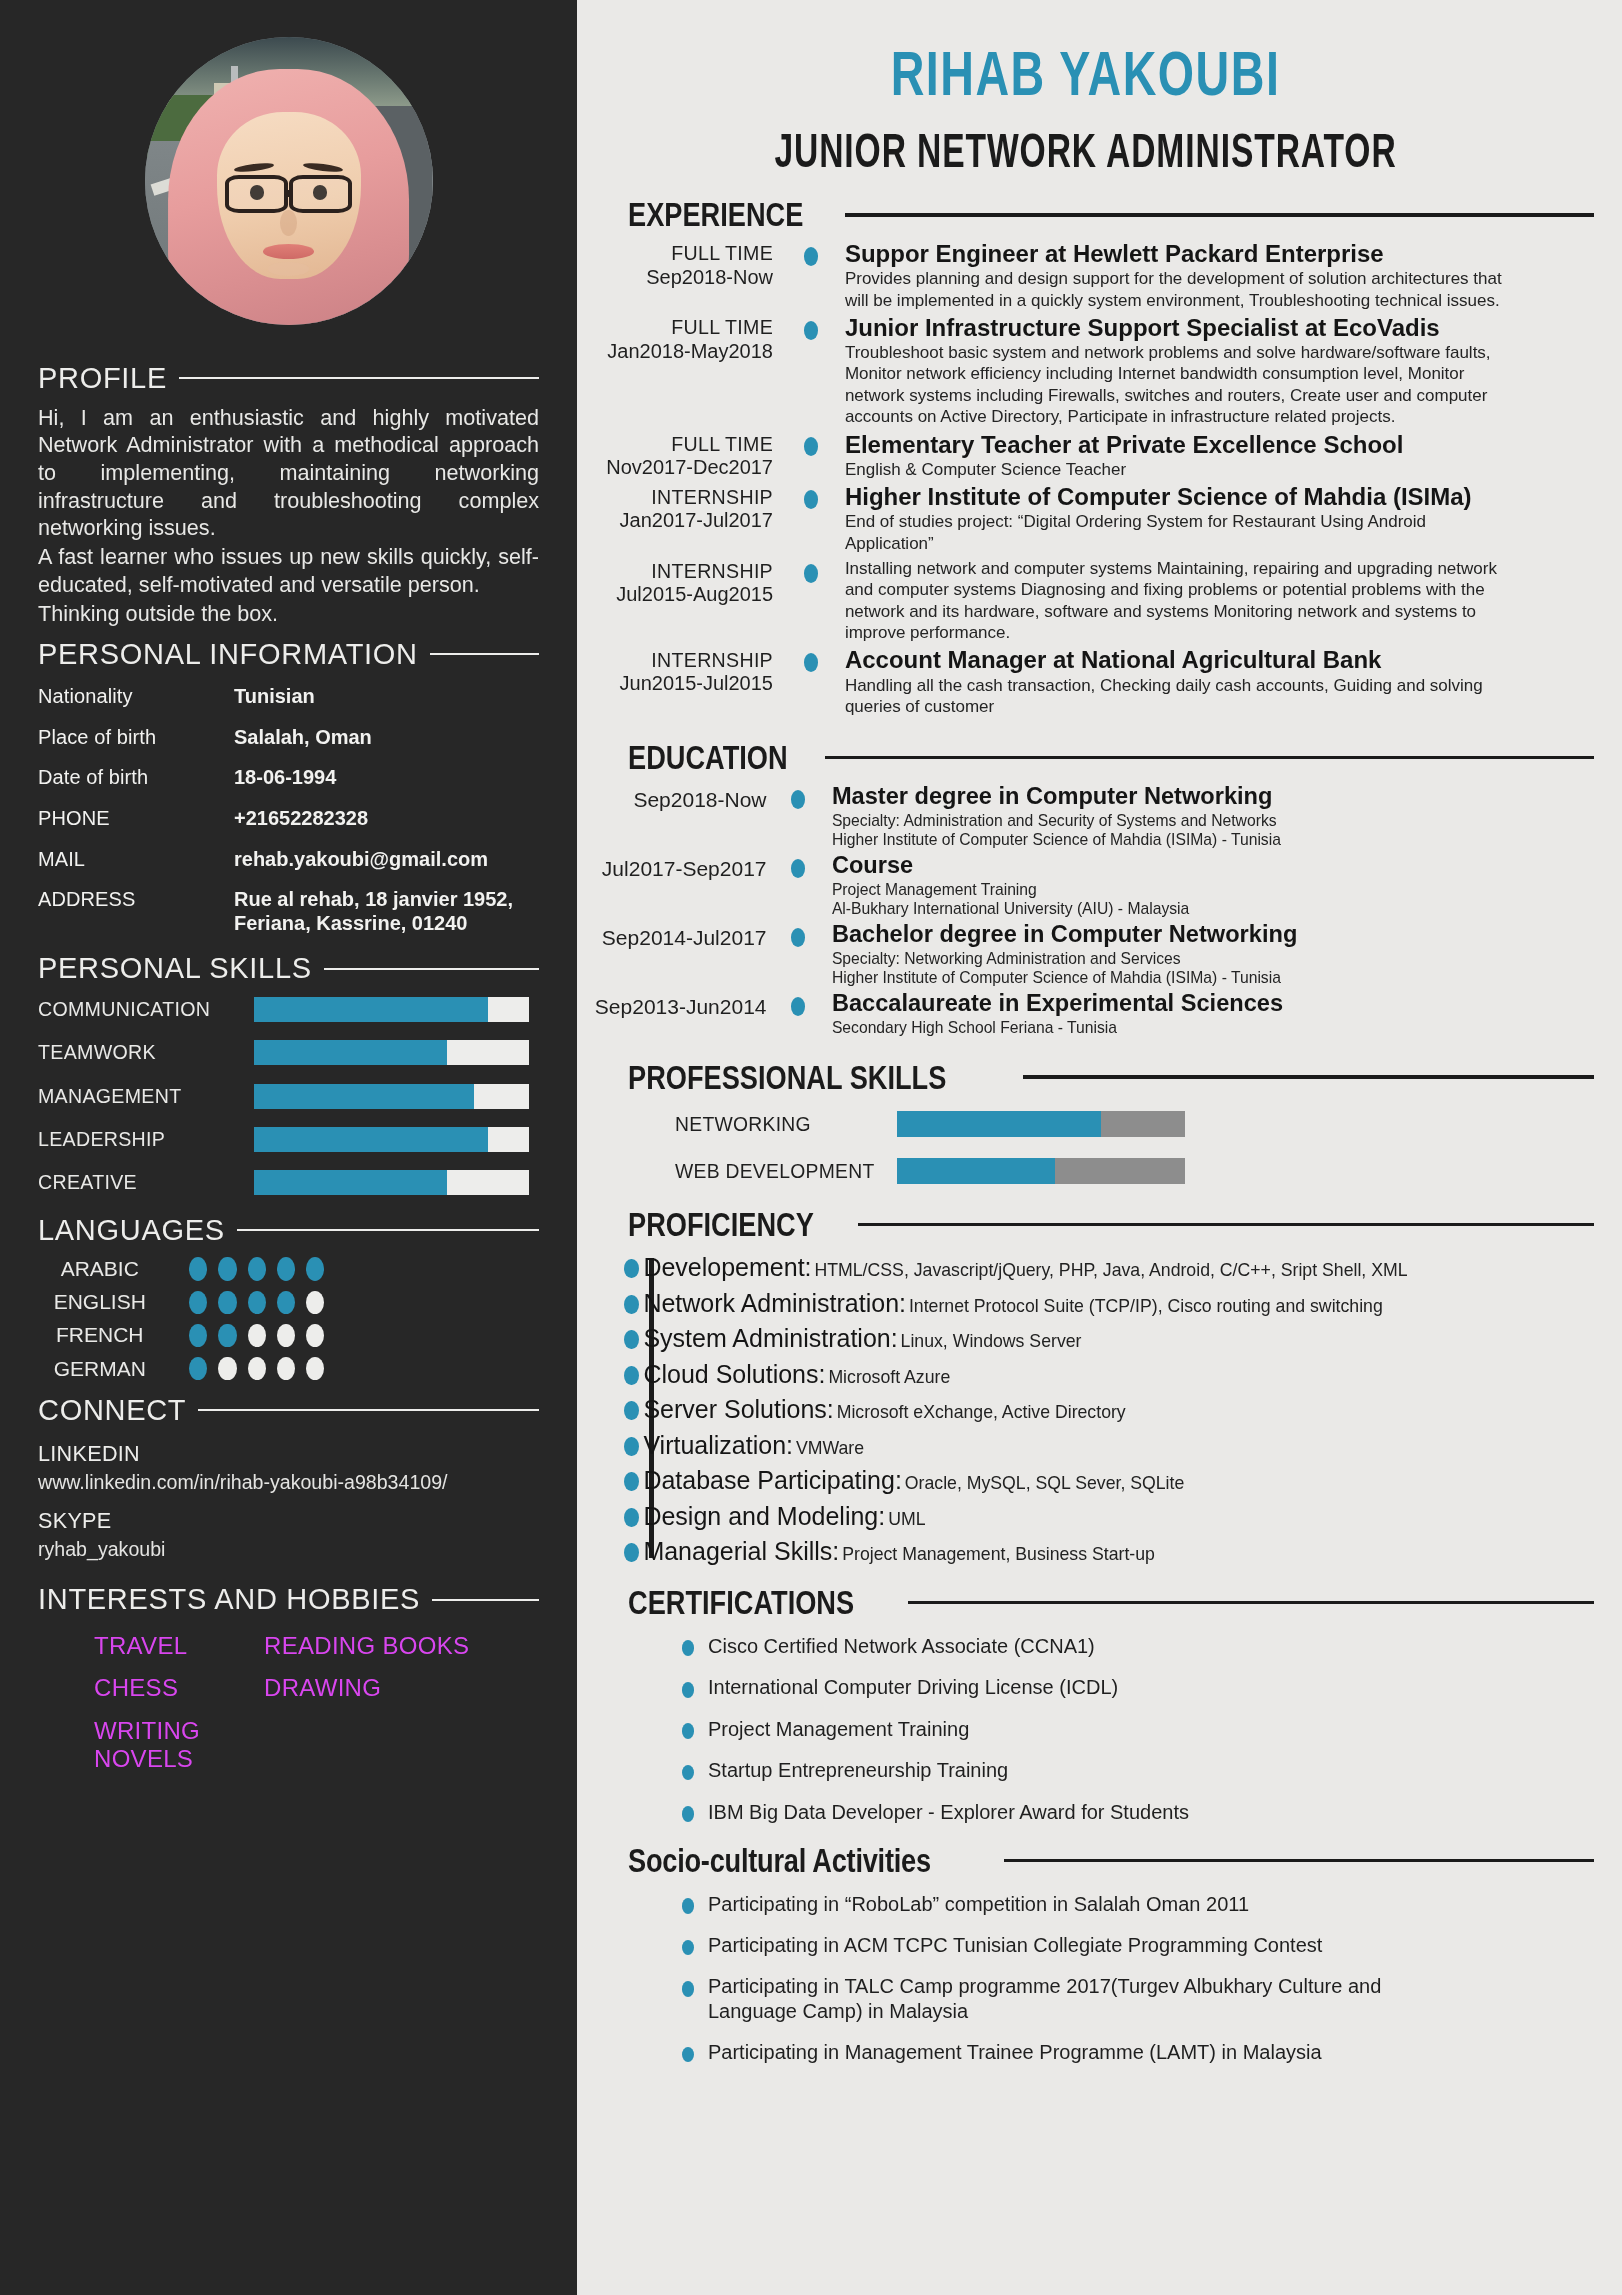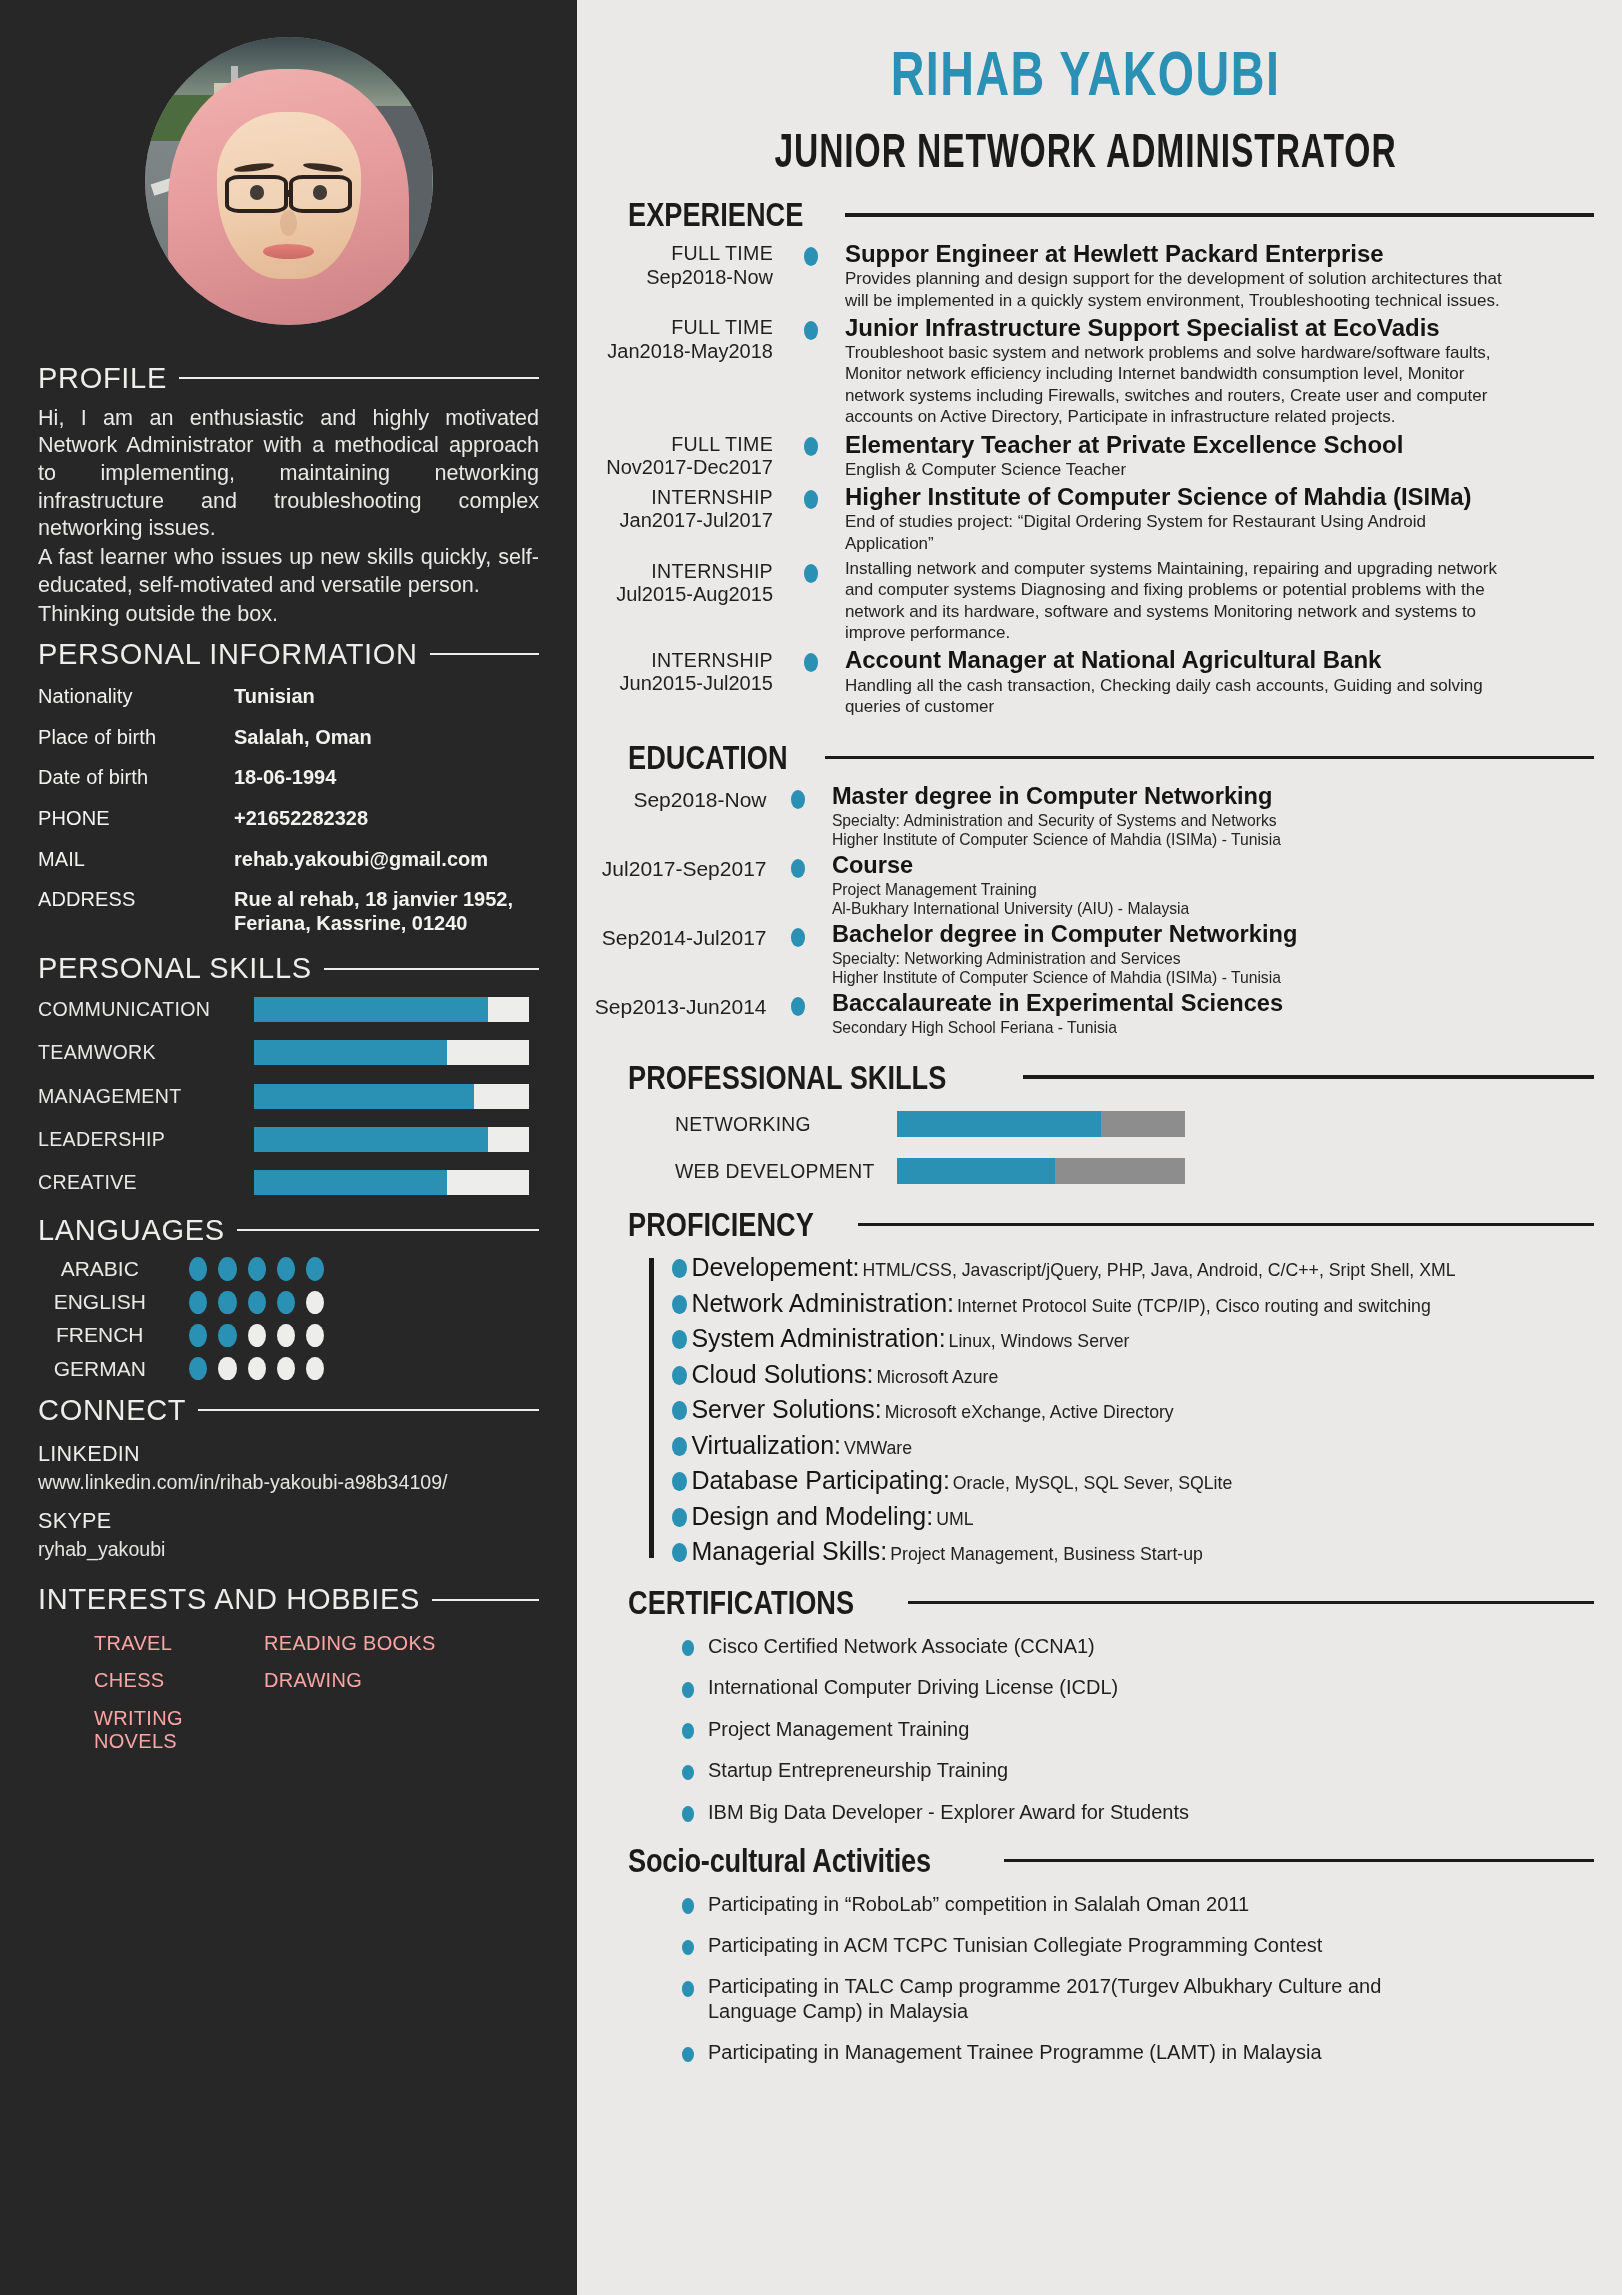--- a/index.html
+++ b/index.html
@@ -127,21 +127,21 @@
   .cn-value { font-size: 19.6px; color: #E4E4E2; margin-top: 3.9px; word-break: break-all; }
 
   .hobby-grid {
     margin-top: 15.7px;
     display: grid;
     grid-template-columns: 157px auto;
     row-gap: 14.4px;
     column-gap: 13px;
     padding-left: 56px;
   }
-  .hobby { font-size: 20px; color: #fca5a5; letter-spacing: 0.3px; }
+  .hobby { font-size: 24px; color: #d946ef; letter-spacing: 0.3px; }
 
   
   .main {
     flex: 1;
     background: #EAE9E7;
     padding: 0 29px 0 0;
     position: relative;
     color: #1f1f1f;
   }
   .name {
@@ -201,21 +201,21 @@
   .edu .tl-title { font-size: 23.6px; }
   .edu .tl-desc { font-size: 15.7px; line-height: 1.22; }
 
   .pbars { padding-left: 98px; margin: 14.4px 0 7.9px 0; }
   .pbar-row { display: flex; align-items: center; margin-bottom: 21px; }
   .pbar-label { width: 222px; min-width: 222px; font-size: 21px; color: #1f1f1f;
                 transform: scaleX(0.92); transform-origin: left center; letter-spacing: 0.3px; }
   .pbar-track { width: 288px; height: 26px; background: #8D8D8D; }
   .pbar-fill { height: 100%; background: #2A90B4; }
 
-  .prof { position: relative; padding-left: 100px; margin-top: 9.2px; }
+  .prof { position: relative; padding-left: 52px; margin-top: 9.2px; }
   .prof .axis { position: absolute; left: 72px; top: 5.2px; bottom: 7.9px; width: 4.6px; background: #1b1b1b; }
   .prof-item { position: relative; padding-left: 14.4px; margin-bottom: 6.5px; }
   .prof-item .bullet {
     position: absolute; left: -4.6px; top: 5.9px;
     width: 14.4px; height: 19px; border-radius: 50%; background: #2A90B4;
   }
   .prof-k { font-size: 25px; color: #151515; }
   .prof-v { font-size: 17.7px; color: #222; }
 
   .blist { padding-left: 105px; margin-top: 11.8px; }

